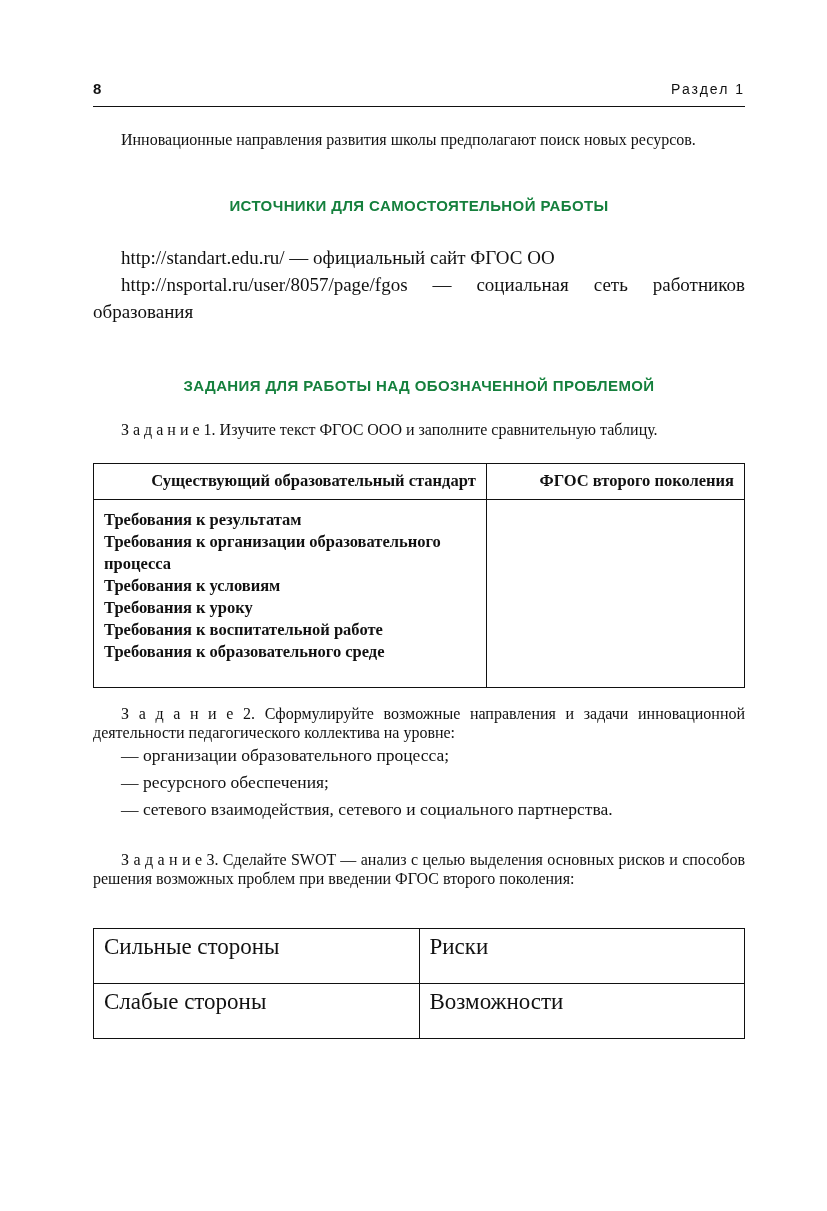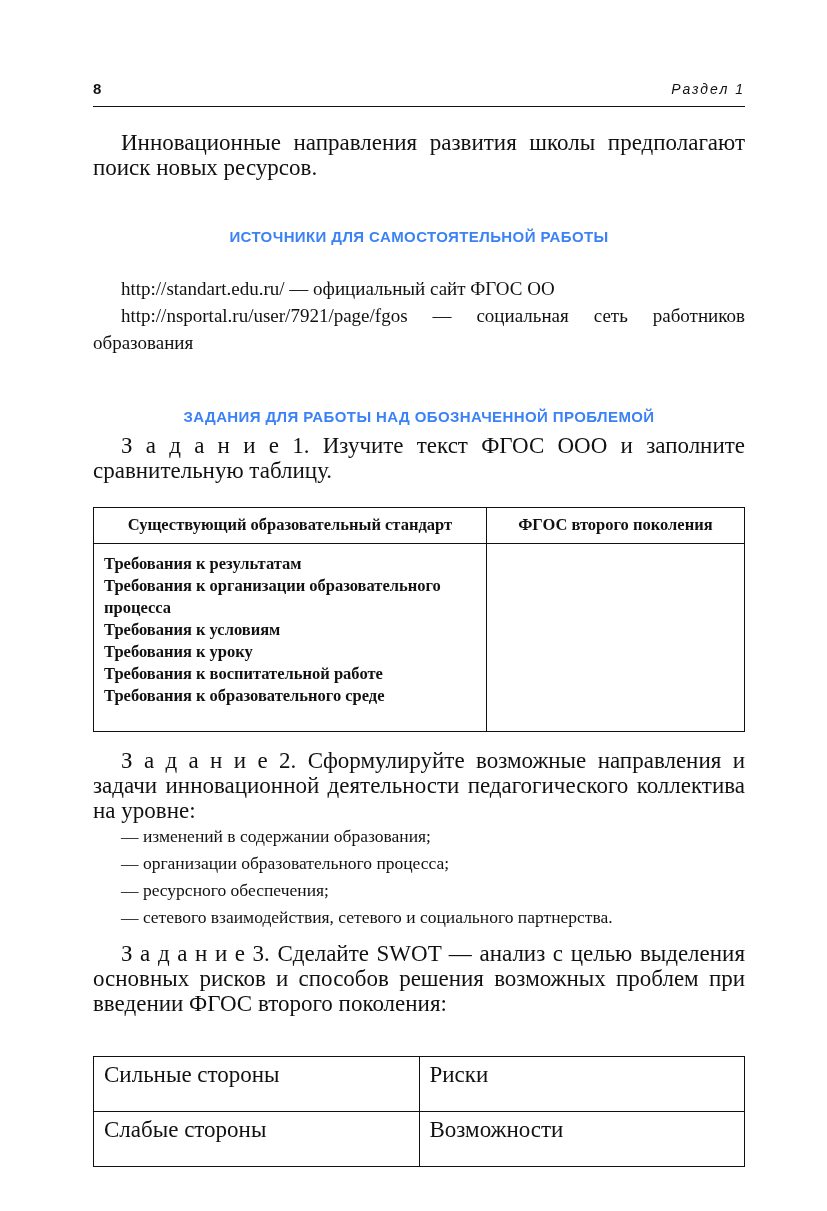--- a/index.html
+++ b/index.html
@@ -28,27 +28,26 @@
   }
   .page-number {
     font-family: "Liberation Sans", sans-serif;
     font-weight: bold;
     font-size: 15px;
   }
   .section-label {
     font-family: "Liberation Sans", sans-serif;
     font-size: 14px;
     letter-spacing: 2px;
-    font-style: italic;
   }
   
   .para {
     margin: 0;
-    font-size: 23px;
-    line-height: 25px;
+    font-size: 16px;
+    line-height: 19px;
     text-align: justify;
     text-indent: 28px;
   }
   .intro {
     margin-top: 23px;
   }
   .src-line {
     margin: 0;
     font-size: 19px;
     line-height: 27px;
@@ -56,56 +55,56 @@
     text-indent: 28px;
   }
   
   .sec-heading {
     margin: 0;
     font-family: "Liberation Sans", sans-serif;
     font-weight: bold;
     font-size: 15px;
     letter-spacing: 0.4px;
     text-align: center;
-    color: #3b82f6;
+    color: #15803d;
   }
   .h-sources { margin-top: 48px; margin-bottom: 30px; }
-  .h-tasks   { margin-top: 52px; margin-bottom: 8px; }
+  .h-tasks   { margin-top: 52px; margin-bottom: 26px; }
   
   table {
     border-collapse: collapse;
     width: 100%;
     table-layout: fixed;
   }
   .cmp-table { margin-top: 24px; }
   .cmp-table th, .cmp-table td {
     border: 1.5px solid #111111;
     font-size: 16.5px;
     line-height: 22px;
     padding: 6px 10px 7px 10px;
     vertical-align: top;
     font-weight: bold;
   }
   .cmp-table th {
     font-weight: bold;
-    text-align: center;
+    text-align: right;
   }
   .cmp-table .col-left  { width: 61%; }
   .cmp-table .col-right { width: 39%; }
   .cmp-table td.body-left { padding-top: 9px; padding-bottom: 24px; }
   .req-line { margin: 0; }
   .task2-block { margin-top: 16px; }
   .dash-item {
     margin: 0;
     font-size: 17.5px;
     line-height: 27px;
     text-align: justify;
     text-indent: 28px;
   }
-  .task3-para { margin-top: 10px; }
+  .task3-para { margin-top: 27px; }
   .swot-table { margin-top: 40px; }
   .swot-table td {
     border: 1.5px solid #111111;
     font-size: 23px;
     line-height: 24px;
     padding: 6px 10px;
     vertical-align: top;
     height: 42px;
     width: 50%;
   }
@@ -118,21 +117,21 @@
   <div class="page-header">
     <span class="page-number">8</span>
     <span class="section-label">Раздел 1</span>
   </div>
 
   <p class="para intro">Инновационные направления развития школы предполагают поиск новых ресурсов.</p>
 
   <h2 class="sec-heading h-sources">ИСТОЧНИКИ ДЛЯ САМОСТОЯТЕЛЬНОЙ РАБОТЫ</h2>
 
   <p class="src-line">http://standart.edu.ru/  — официальный сайт ФГОС ОО</p>
-  <p class="src-line">http://nsportal.ru/user/7921/page/fgos — социальная сеть работников образования</p>
+  <p class="src-line">http://nsportal.ru/user/8057/page/fgos — социальная сеть работников образования</p>
 
   <h2 class="sec-heading h-tasks">ЗАДАНИЯ ДЛЯ РАБОТЫ НАД ОБОЗНАЧЕННОЙ ПРОБЛЕМОЙ</h2>
 
   <p class="para">З а д а н и е  1. Изучите текст ФГОС ООО и заполните сравнительную таблицу.</p>
 
   <table class="cmp-table">
     <tbody>
         <tr>
       <th class="col-left">Существующий образовательный стандарт</th>
       <th class="col-right">ФГОС второго поколения</th>
@@ -146,21 +145,20 @@
         <p class="req-line">Требования к воспитательной работе</p>
         <p class="req-line">Требования к образовательного среде</p>
       </td>
       <td></td>
     </tr>
   </tbody>
     </table>
 
   <div class="task2-block">
     <p class="para">З а д а н и е  2. Сформулируйте возможные направления и задачи инновационной деятельности педагогического коллектива на уровне:</p>
-    <p class="dash-item">— изменений в содержании образования;</p>
     <p class="dash-item">— организации образовательного процесса;</p>
     <p class="dash-item">— ресурсного обеспечения;</p>
     <p class="dash-item">— сетевого взаимодействия, сетевого и социального партнерства.</p>
   </div>
 
   <p class="para task3-para">З а д а н и е  3. Сделайте SWOT — анализ с целью выделения основных рисков и способов решения возможных проблем при введении ФГОС второго поколения:</p>
 
   <table class="swot-table">
     <tbody>
         <tr>

